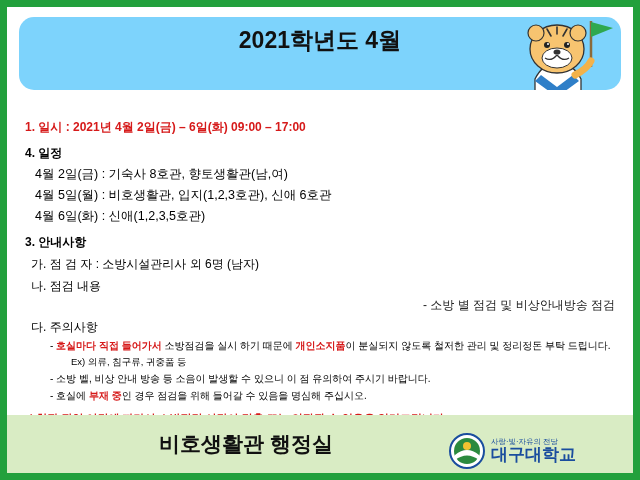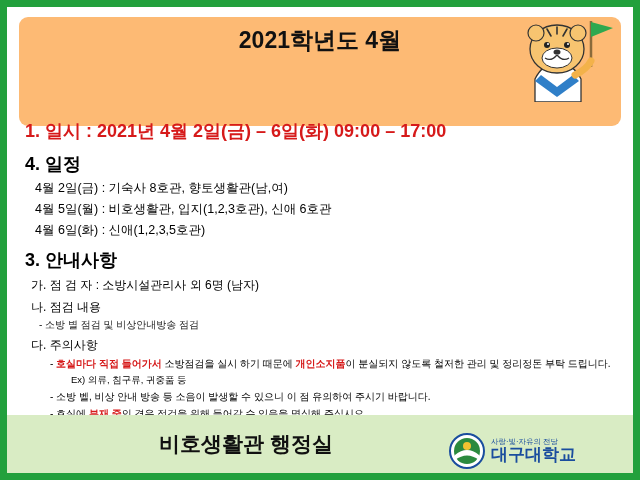--- a/index.html
+++ b/index.html
@@ -18,23 +18,23 @@
     width: 640px;
     height: 480px;
     box-sizing: border-box;
     border: 7px solid #22a03c;
     background: #ffffff;
   }
   
   .header {
     position: relative;
     margin: 10px 12px 0 12px;
-    height: 109px;
-    background: #fdba74;
-    border-radius: 9px;
+    height: 73px;
+    background: #7dd3fc;
+    border-radius: 15px;
     overflow: hidden;
   }
   .header-text {
     position: absolute;
     left: 0;
     right: 0;
     top: 8px;
     text-align: center;
   }
   .title-line1 {
@@ -61,41 +61,42 @@
   
   .body {
     position: absolute;
     left: 0;
     right: 0;
     top: 103px;
     padding: 0 18px;
     box-sizing: border-box;
   }
   .sec-head {
-    font-size: 18px;
+    font-size: 12px;
     font-weight: bold;
     color: #000000;
     margin: 9px 0 4px 0;
   }
   .sec-head .num { color: #d61a1a; }
   .sec-head .red { color: #d61a1a; }
   .line {
     font-size: 12.5px;
     color: #000000;
     margin: 4px 0 4px 10px;
   }
   .sub {
     font-size: 12px;
     color: #000000;
     margin: 5px 0 2px 6px;
   }
   .small {
-    font-size: 10px;
+    font-size: 12px;
     color: #222222;
     margin: 2px 0 2px 14px;
+    text-align: right;
   }
   .bullet {
     font-size: 10px;
     color: #000000;
     margin: 3px 0 3px 25px;
   }
   .bullet .red { color: #d61a1a; font-weight: bold; }
   .example {
     font-size: 9.5px;
     color: #000000;

